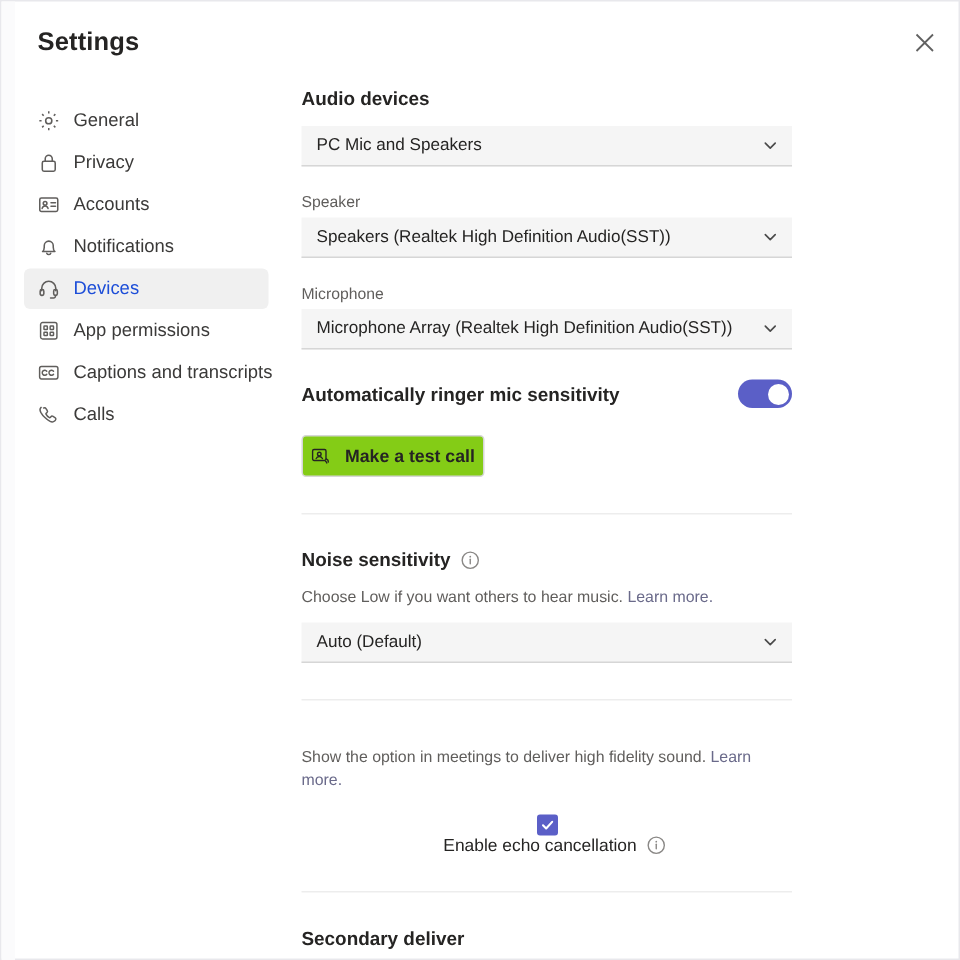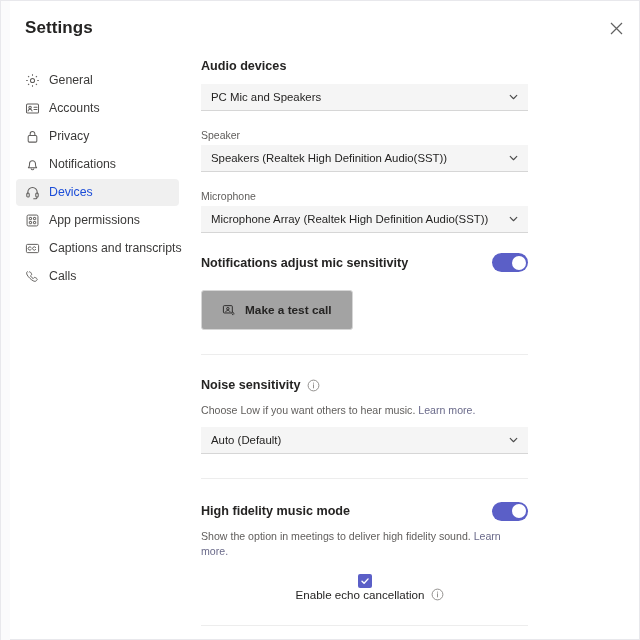--- a/index.html
+++ b/index.html
@@ -109,22 +109,22 @@
     flex: 0 0 36px;
   }
   .toggle .knob {
     position: absolute; right: 2.5px; top: 2.5px;
     width: 14px; height: 14px; border-radius: 50%;
     background: #ffffff;
   }
   
   .btn {
     display: inline-flex; align-items: center;
-    height: 40px; padding: 0 20px;
-    background: #a3a3a3; border: 1px solid #d6d6d6;
+    height: 28px; padding: 0 5px;
+    background: #84cc16; border: 1px solid #d6d6d6;
     border-radius: 3px; cursor: pointer;
     font-size: 11.8px; font-weight: 700; color: #252423;
   }
   .btn .bico { margin-right: 9px; display: flex; color: #252423; }
   .help-text {
     font-size: 10.6px; color: #605e5c; line-height: 1.4;
   }
   .lnk {
     color: #6a6a8a; text-decoration: none; cursor: pointer;
   }
@@ -168,37 +168,37 @@
           <circle cx="8" cy="8" r="2.2"></circle>
           <path d="M8 1.3v1.6M8 13.1v1.6M14.7 8h-1.6M2.9 8H1.3M12.7 3.3l-1.1 1.1M4.4 11.6l-1.1 1.1M12.7 12.7l-1.1-1.1M4.4 4.4L3.3 3.3"></path>
         </svg>
       </span>
       <span class="nav-label">General</span>
     </div>
 
     <div class="nav-item">
       <span class="nav-ico">
         <svg width="15" height="15" viewBox="0 0 16 16" fill="none" stroke="currentColor" stroke-width="1.1">
+          <rect x="3.4" y="7" width="9.2" height="7" rx="1.2"></rect>
+          <path d="M5.5 7V5.2a2.5 2.5 0 0 1 5 0V7"></path>
+        </svg>
+      </span>
+      <span class="nav-label">Privacy</span>
+    </div>
+
+    <div class="nav-item">
+      <span class="nav-ico">
+        <svg width="15" height="15" viewBox="0 0 16 16" fill="none" stroke="currentColor" stroke-width="1.1">
           <rect x="1.6" y="3.2" width="12.8" height="9.6" rx="1.2"></rect>
           <circle cx="5.4" cy="7" r="1.3"></circle>
           <path d="M3.3 10.6c.3-1.1 1.1-1.7 2.1-1.7s1.8.6 2.1 1.7" stroke-linecap="round"></path>
           <path d="M9.6 6.6h3.2M9.6 9h3.2" stroke-linecap="round"></path>
         </svg>
       </span>
       <span class="nav-label">Accounts</span>
-    </div>
-
-    <div class="nav-item">
-      <span class="nav-ico">
-        <svg width="15" height="15" viewBox="0 0 16 16" fill="none" stroke="currentColor" stroke-width="1.1">
-          <rect x="3.4" y="7" width="9.2" height="7" rx="1.2"></rect>
-          <path d="M5.5 7V5.2a2.5 2.5 0 0 1 5 0V7"></path>
-        </svg>
-      </span>
-      <span class="nav-label">Privacy</span>
     </div>
 
     <div class="nav-item">
       <span class="nav-ico">
         <svg width="15" height="15" viewBox="0 0 16 16" fill="none" stroke="currentColor" stroke-width="1.1">
           <path d="M3.6 11.4h8.8c-1-.8-1.2-1.6-1.2-3.1V7.2a3.2 3.2 0 0 0-6.4 0v1.1c0 1.5-.2 2.3-1.2 3.1Z" stroke-linejoin="round"></path>
           <path d="M6.6 12.6a1.5 1.5 0 0 0 2.8 0" stroke-linecap="round"></path>
         </svg>
       </span>
       <span class="nav-label">Notifications</span>
@@ -290,21 +290,21 @@
         <svg width="11" height="11" viewBox="0 0 12 12" fill="none" stroke="currentColor" stroke-width="1.2">
           <path d="M2.4 4.3 6 7.9l3.6-3.6" stroke-linecap="round" stroke-linejoin="round"></path>
         </svg>
       </span>
     </div>
 
     <div style="height:20px"></div>
 
     
     <div class="row-between">
-      <div class="sec-title">Notifications adjust mic sensitivity</div>
+      <div class="sec-title">Automatically ringer mic sensitivity</div>
       <div class="toggle">
         <div class="knob"></div>
       </div>
     </div>
 
     <div style="height:18px"></div>
 
     
     <div class="btn">
       <span class="bico">
@@ -350,26 +350,20 @@
           <path d="M2.4 4.3 6 7.9l3.6-3.6" stroke-linecap="round" stroke-linejoin="round"></path>
         </svg>
       </span>
     </div>
 
     <div style="height:24px"></div>
     <div class="divider"></div>
     <div style="height:23px"></div>
 
     
-    <div class="row-between">
-      <div class="sec-title">High fidelity music mode</div>
-      <div class="toggle">
-        <div class="knob"></div>
-      </div>
-    </div>
 
     <div style="height:8px"></div>
 
     <div class="help-text">
       <span>Show the option in meetings to deliver high fidelity sound.</span>
       <span class="lnk">Learn more.</span>
     </div>
 
     <div style="height:16px"></div>
 

